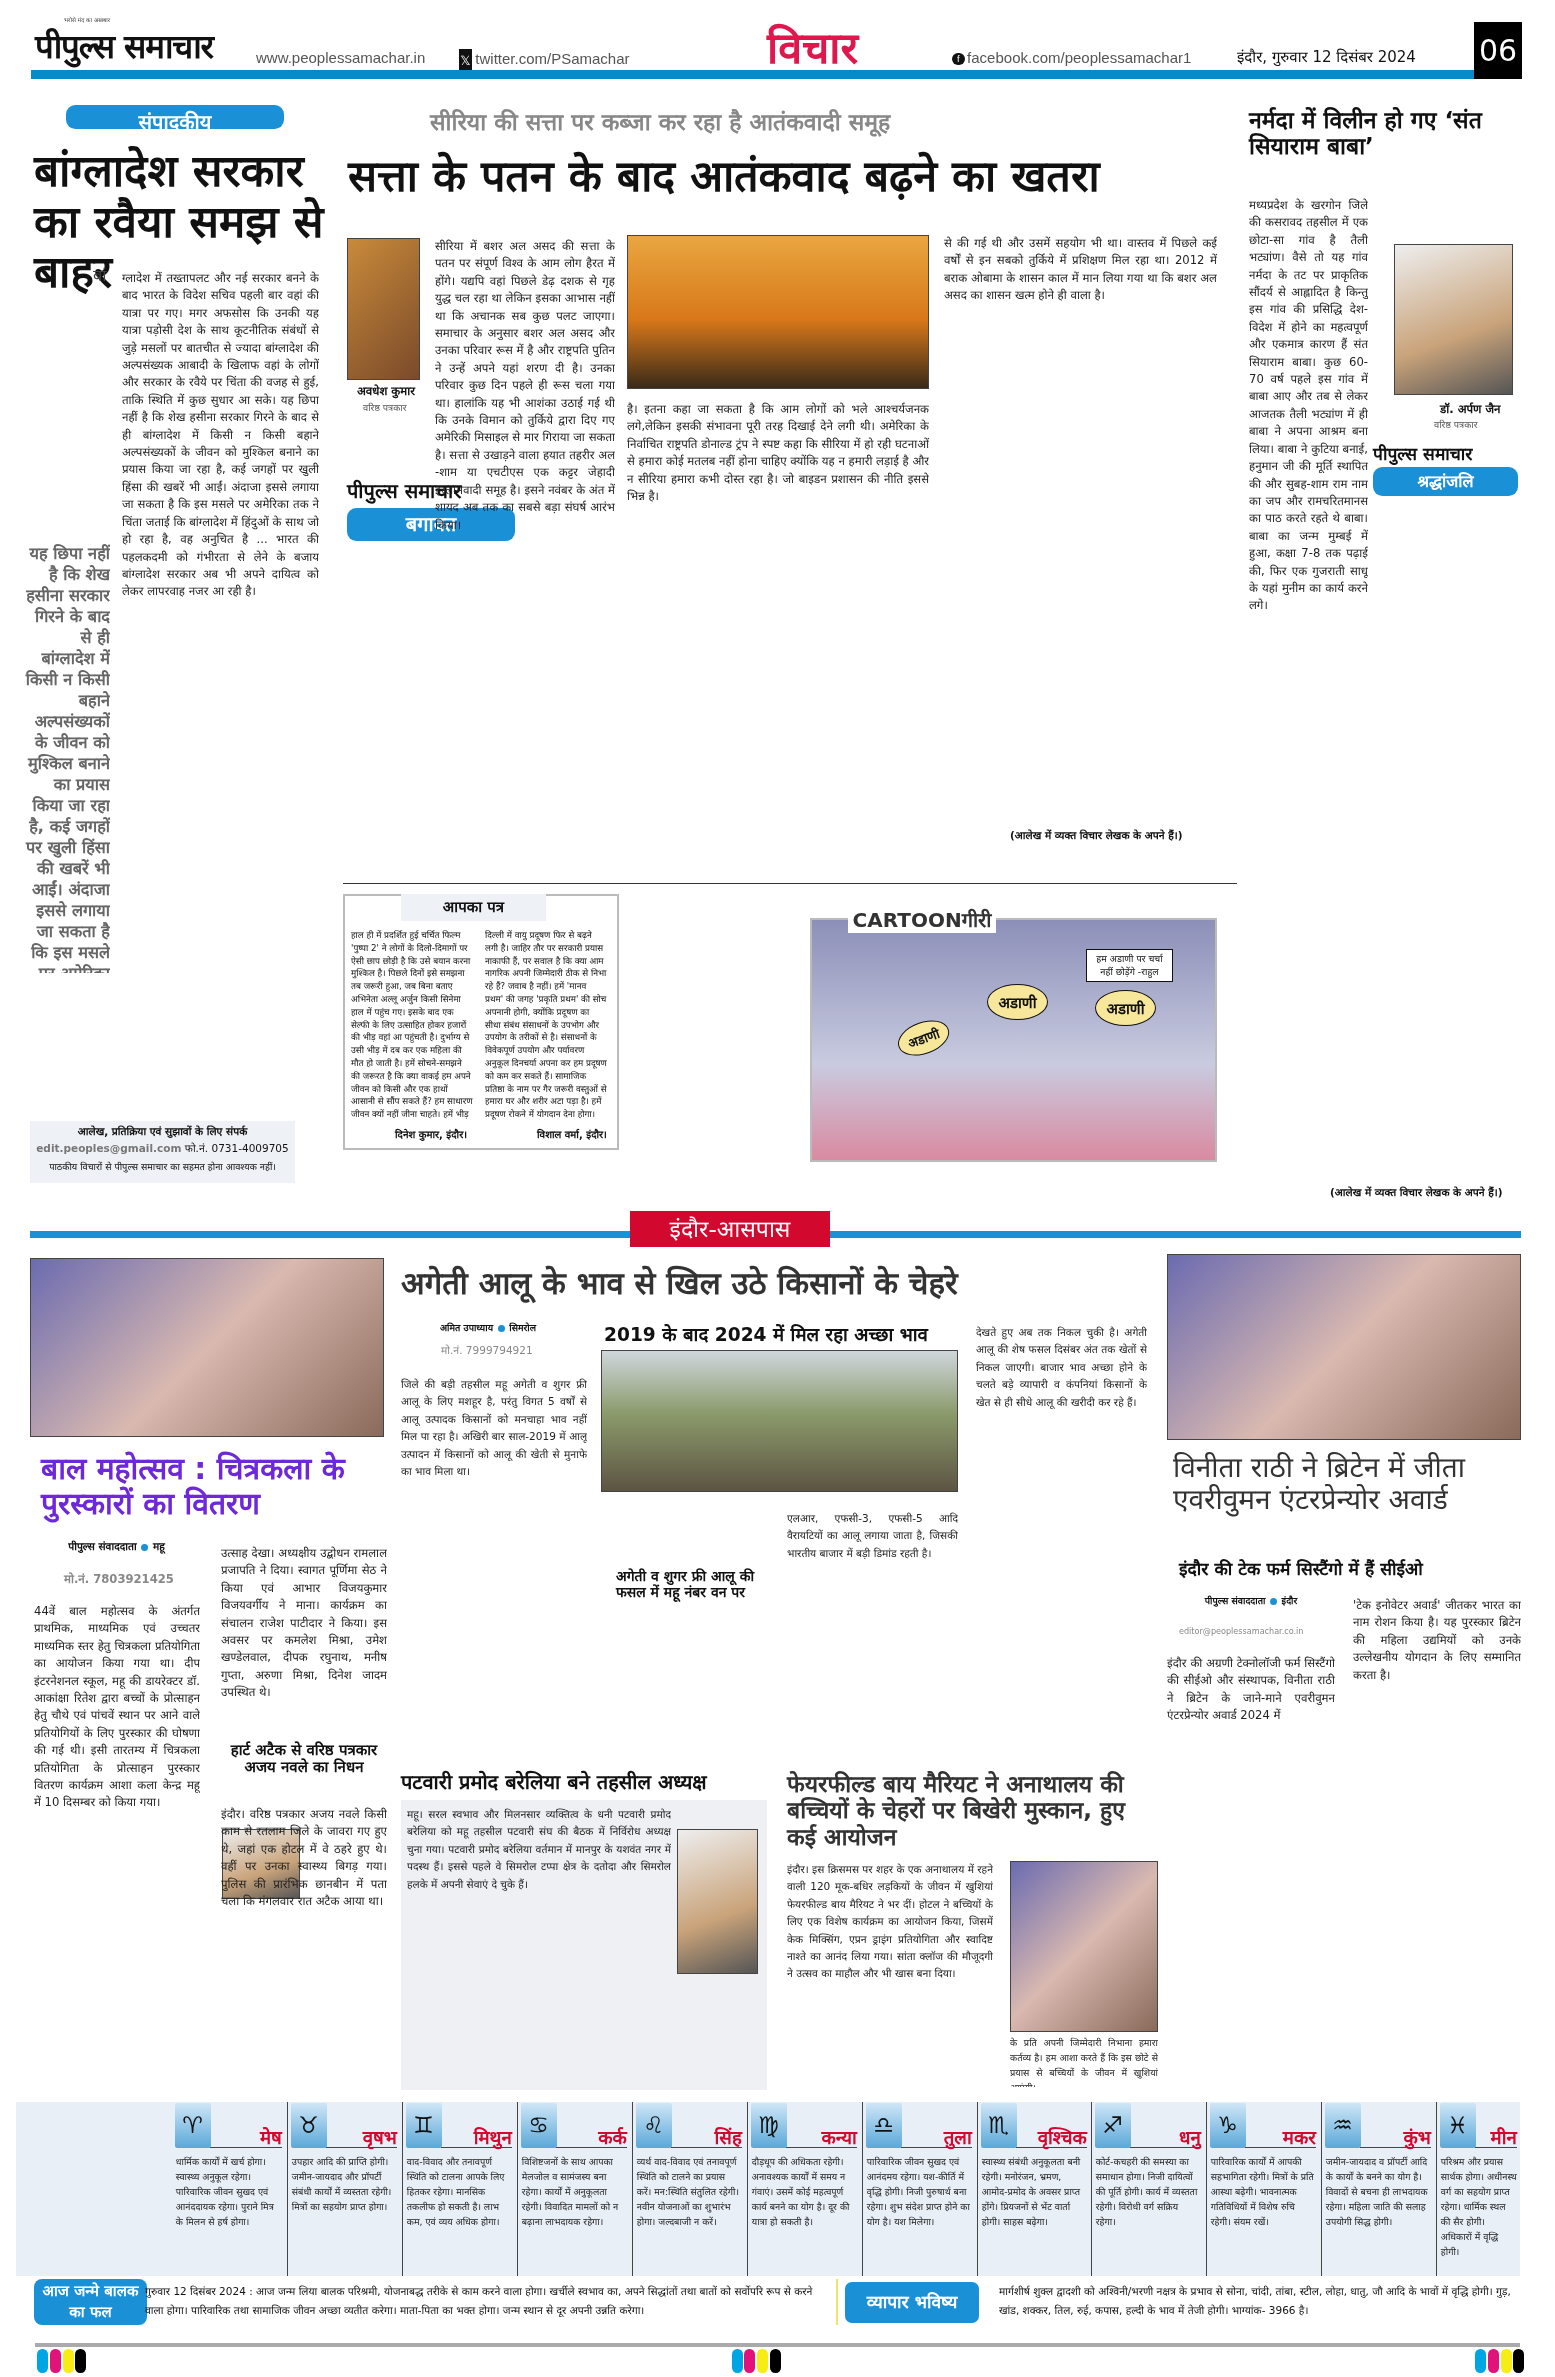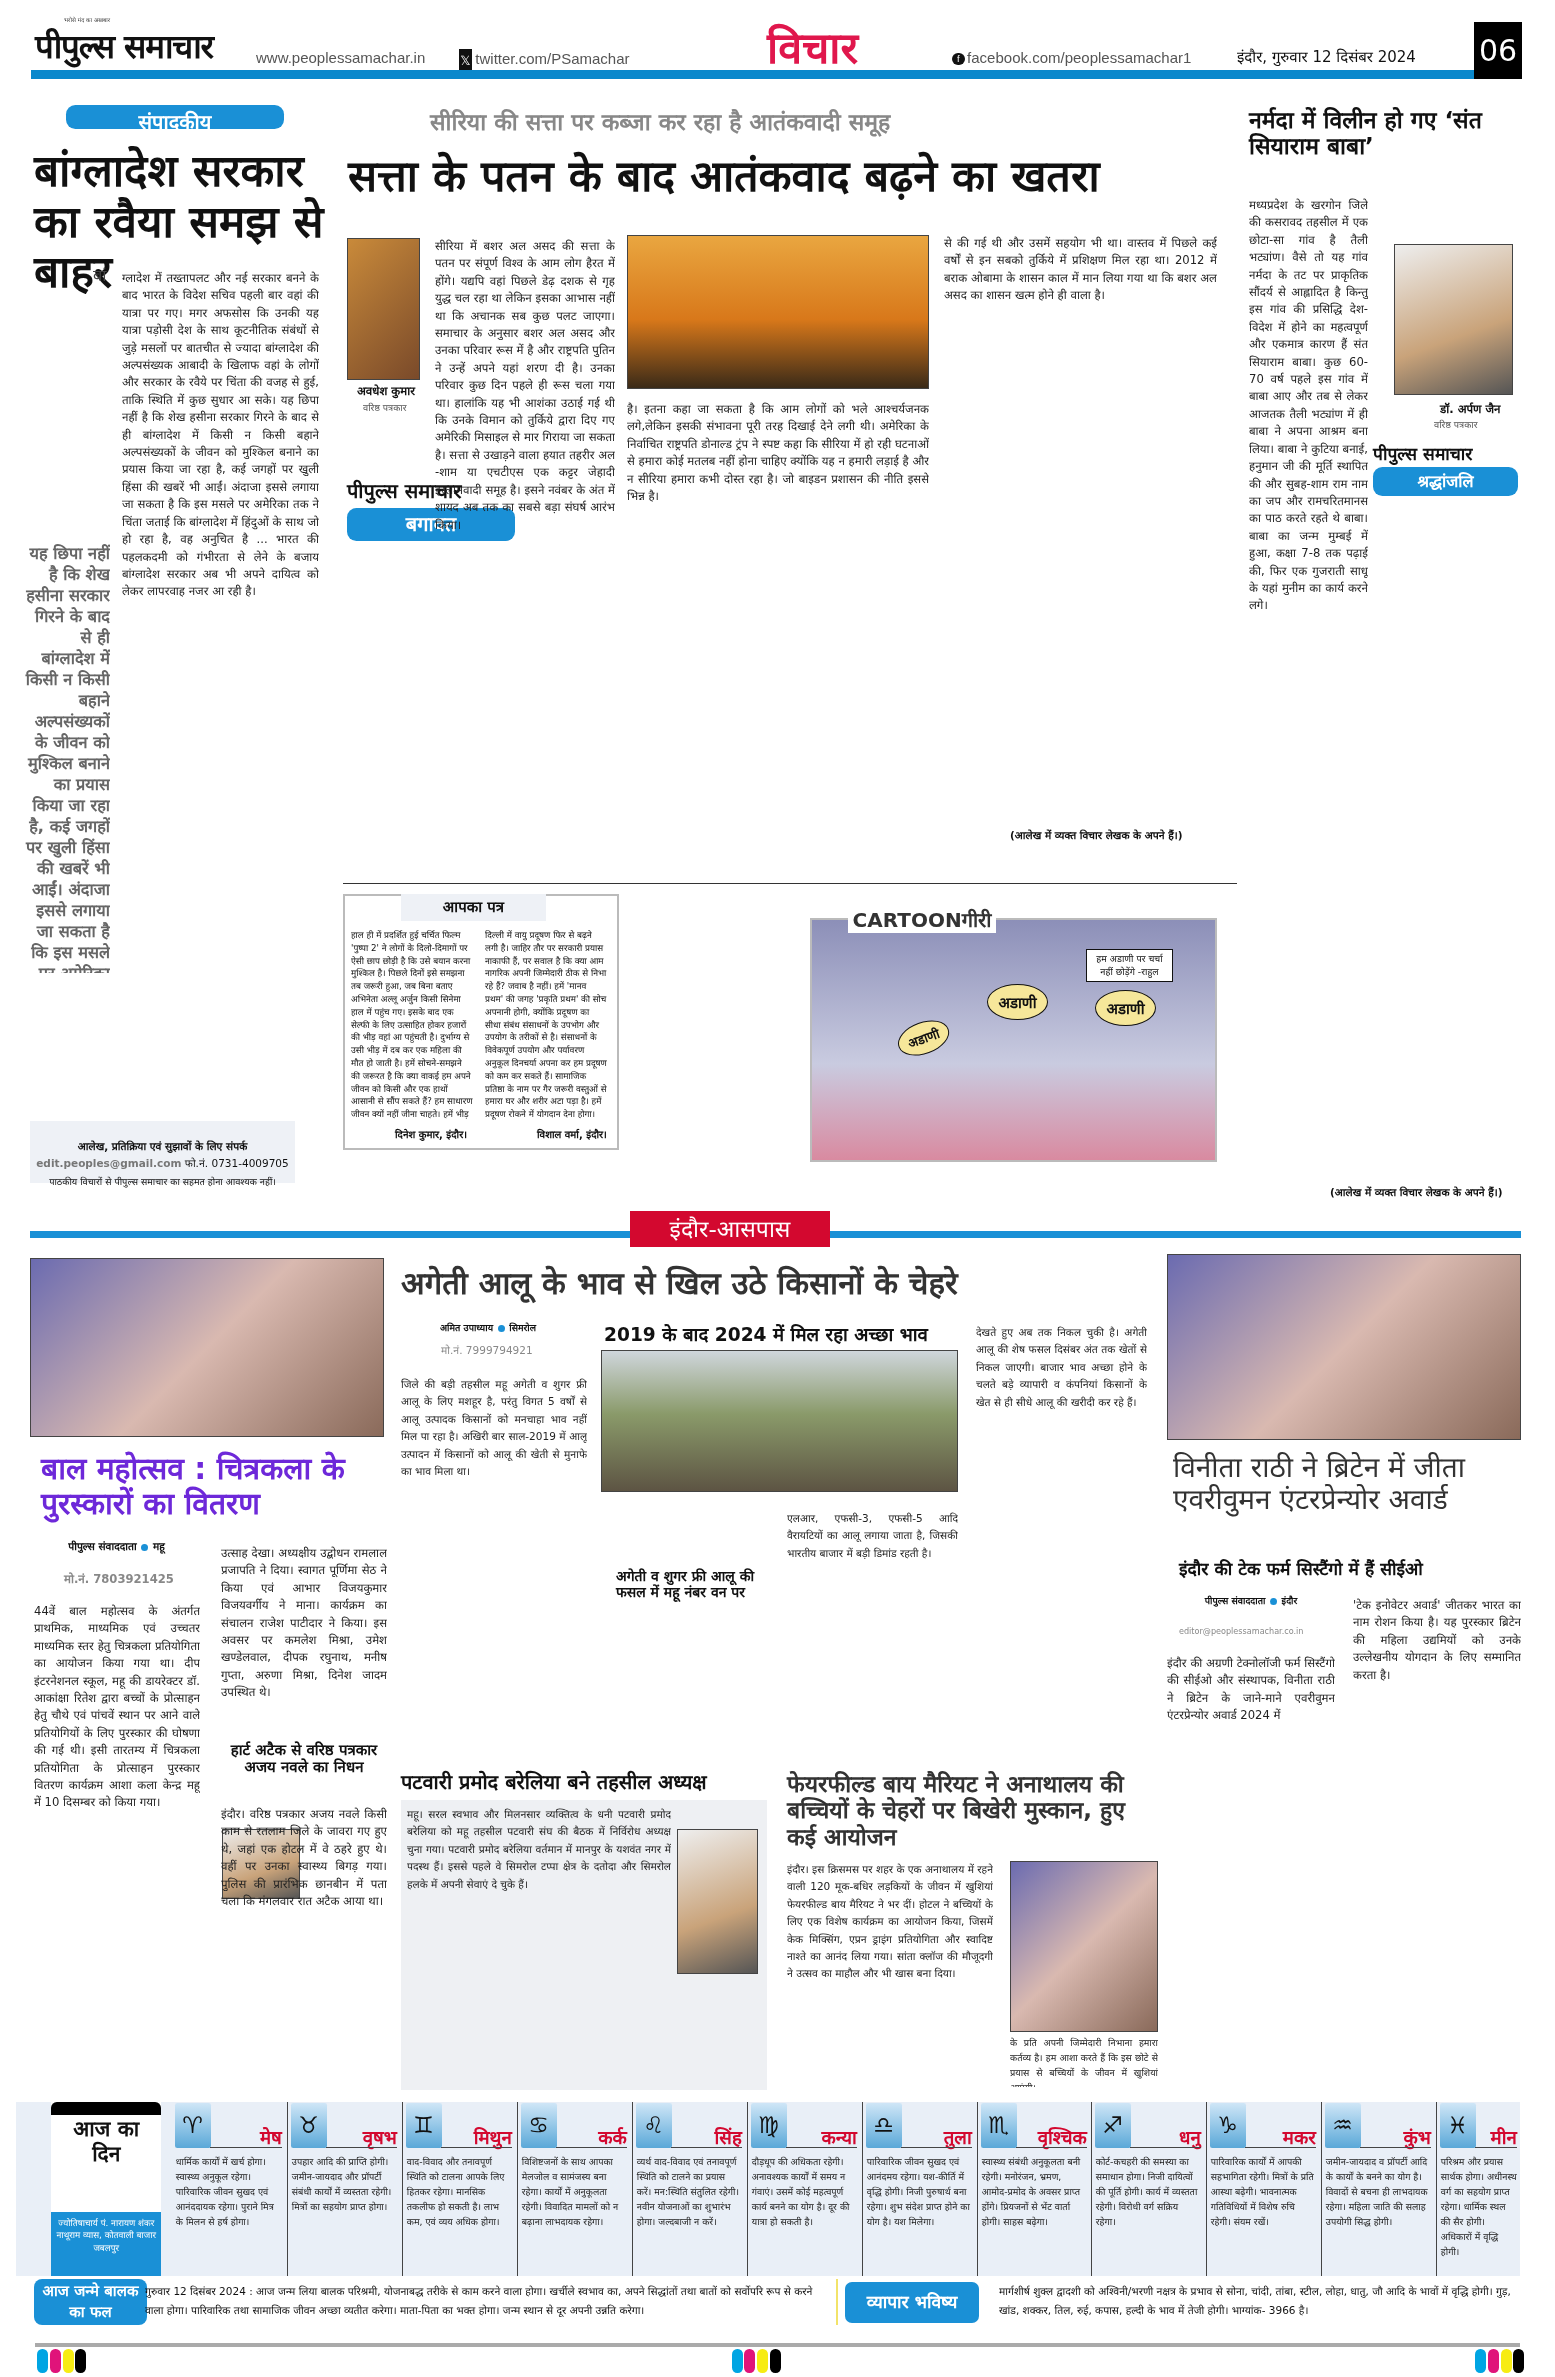--- a/index.html
+++ b/index.html
@@ -49,21 +49,21 @@
 <div class="abs mh-link" style="left:952px"><span class="fb-icon">f</span><span>facebook.com/peoplessamachar1</span></div>
 <div class="abs mh-date">इंदौर, गुरुवार 12 दिसंबर 2024</div>
 <div class="abs pageno">06</div>
 <div class="abs topbar"></div>
 
 <div class="abs section-pill" style="left:66px;top:105px;width:218px;height:24px;font-size:20px;line-height:34px">संपादकीय</div>
 <div class="abs head-xl" style="left:34px;top:146px;width:290px;font-size:44px">बांग्लादेश सरकार का रवैया समझ से बाहर</div>
 <div class="abs" style="left:93px;top:264px;font-size:16.3px;color:#444">बां</div>
 <div class="abs body-txt" style="left:122px;top:270px;width:197px;height:732px;overflow:hidden">ग्लादेश में तख्तापलट और नई सरकार बनने के बाद भारत के विदेश सचिव पहली बार वहां की यात्रा पर गए। मगर अफसोस कि उनकी यह यात्रा पड़ोसी देश के साथ कूटनीतिक संबंधों से जुड़े मसलों पर बातचीत से ज्यादा बांग्लादेश की अल्पसंख्यक आबादी के खिलाफ वहां के लोगों और सरकार के रवैये पर चिंता की वजह से हुई, ताकि स्थिति में कुछ सुधार आ सके। यह छिपा नहीं है कि शेख हसीना सरकार गिरने के बाद से ही बांग्लादेश में किसी न किसी बहाने अल्पसंख्यकों के जीवन को मुश्किल बनाने का प्रयास किया जा रहा है, कई जगहों पर खुली हिंसा की खबरें भी आईं। अंदाजा इससे लगाया जा सकता है कि इस मसले पर अमेरिका तक ने चिंता जताई कि बांग्लादेश में हिंदुओं के साथ जो हो रहा है, वह अनुचित है ... भारत की पहलकदमी को गंभीरता से लेने के बजाय बांग्लादेश सरकार अब भी अपने दायित्व को लेकर लापरवाह नजर आ रही है।</div>
 <div class="abs pullquote" style="left:23px;top:543px;width:87px;height:430px;overflow:hidden">यह छिपा नहीं है कि शेख हसीना सरकार गिरने के बाद से ही बांग्लादेश में किसी न किसी बहाने अल्पसंख्यकों के जीवन को मुश्किल बनाने का प्रयास किया जा रहा है, कई जगहों पर खुली हिंसा की खबरें भी आईं। अंदाजा इससे लगाया जा सकता है कि इस मसले पर अमेरिका तक ने चिंता जताई कि बांग्लादेश में हिंदुओं के साथ जो हो रहा है, वह अनुचित है।</div>
-<div class="abs contact-box" style="left:30px;top:1121px;width:265px;height:62px;padding-top:17px">
+<div class="abs contact-box" style="left:30px;top:1121px;width:265px;height:62px;padding-top:2px">
   <div style="font-weight:bold">आलेख, प्रतिक्रिया एवं सुझावों के लिए संपर्क</div>
   <div><span style="color:#777;font-weight:bold">edit.peoples@gmail.com</span> <span>फो.नं. 0731-4009705</span></div>
   <div style="font-size:9.3px">पाठकीय विचारों से पीपुल्स समाचार का सहमत होना आवश्यक नहीं।</div>
 </div>
 
 <div class="abs" style="left:430px;top:105px;font-size:23px;font-weight:bold;color:#888">सीरिया की सत्ता पर कब्जा कर रहा है आतंकवादी समूह</div>
 <div class="abs head-xl" style="left:348px;top:152px;font-size:43px">सत्ता के पतन के बाद आतंकवाद बढ़ने का खतरा</div>
 <div class="abs photo" style="left:347px;top:238px;width:73px;height:142px"></div>
 <div class="abs" style="left:357px;top:383px;font-size:11.6px;font-weight:bold">अवधेश कुमार</div>
 <div class="abs" style="left:363px;top:401px;font-size:9.3px;color:#555">वरिष्ठ पत्रकार</div>
@@ -135,25 +135,20 @@
 <div class="abs" style="left:401px;top:1800px;width:366px;height:290px;background:#eef0f3"></div>
 <div class="abs photo face2" style="left:677px;top:1829px;width:81px;height:145px"></div>
 <div class="abs body-txt" style="left:407px;top:1806px;width:264px;height:279px;overflow:hidden;font-size:10.5px">महू। सरल स्वभाव और मिलनसार व्यक्तित्व के धनी पटवारी प्रमोद बरेलिया को महू तहसील पटवारी संघ की बैठक में निर्विरोध अध्यक्ष चुना गया। पटवारी प्रमोद बरेलिया वर्तमान में मानपुर के यशवंत नगर में पदस्थ हैं। इससे पहले वे सिमरोल टप्पा क्षेत्र के दतोदा और सिमरोल हलके में अपनी सेवाएं दे चुके हैं।</div>
 
 <div class="abs head-xl" style="left:787px;top:1771px;width:372px;font-size:23px;color:#333">फेयरफील्ड बाय मैरियट ने अनाथालय की बच्चियों के चेहरों पर बिखेरी मुस्कान, हुए कई आयोजन</div>
 <div class="abs body-txt" style="left:787px;top:1861px;width:206px;height:226px;overflow:hidden;font-size:10.5px">इंदौर। इस क्रिसमस पर शहर के एक अनाथालय में रहने वाली 120 मूक-बधिर लड़कियों के जीवन में खुशियां फेयरफील्ड बाय मैरियट ने भर दीं। होटल ने बच्चियों के लिए एक विशेष कार्यक्रम का आयोजन किया, जिसमें केक मिक्सिंग, एप्रन ड्राइंग प्रतियोगिता और स्वादिष्ट नाश्ते का आनंद लिया गया। सांता क्लॉज की मौजूदगी ने उत्सव का माहौल और भी खास बना दिया।</div>
 <div class="abs photo group" style="left:1010px;top:1861px;width:148px;height:171px"></div>
 <div class="abs body-txt" style="left:1010px;top:2035px;width:148px;height:52px;overflow:hidden;font-size:9.3px;line-height:15px">के प्रति अपनी जिम्मेदारी निभाना हमारा कर्तव्य है। हम आशा करते हैं कि इस छोटे से प्रयास से बच्चियों के जीवन में खुशियां आएंगी।</div>
 
 <div class="abs horo-wrap">
-  <div class="abs" style="left:35px;top:0;width:110px;height:174px;background:#fff">
-    <div style="height:12.8px;background:#000;border-radius:5.8px 5.8px 0 0"></div>
-    <div style="text-align:center;font-size:21px;font-weight:bold;line-height:24.4px;padding:2.3px 17.4px">आज का दिन</div>
-    <div style="position:absolute;left:0;bottom:0;width:110px;height:64px;background:#1a90d6;color:#fff;font-size:8.7px;text-align:center;padding:4.6px 2.3px;line-height:12.8px">ज्योतिषाचार्य पं. नारायण शंकर नाथूराम व्यास, कोतवाली बाजार जबलपुर</div>
-  </div>
   <div class="horo-cell" style="left:156px;border-left:none">
       <div class="horo-icon">♈</div>
       <div class="horo-name">मेष</div>
       <div class="horo-line"></div>
       <div class="horo-text">धार्मिक कार्यों में खर्च होगा। स्वास्थ्य अनुकूल रहेगा। पारिवारिक जीवन सुखद एवं आनंददायक रहेगा। पुराने मित्र के मिलन से हर्ष होगा।</div>
     </div>
   <div class="horo-cell" style="left:271px">
       <div class="horo-icon">♉</div>
       <div class="horo-name">वृषभ</div>
       <div class="horo-line"></div>

